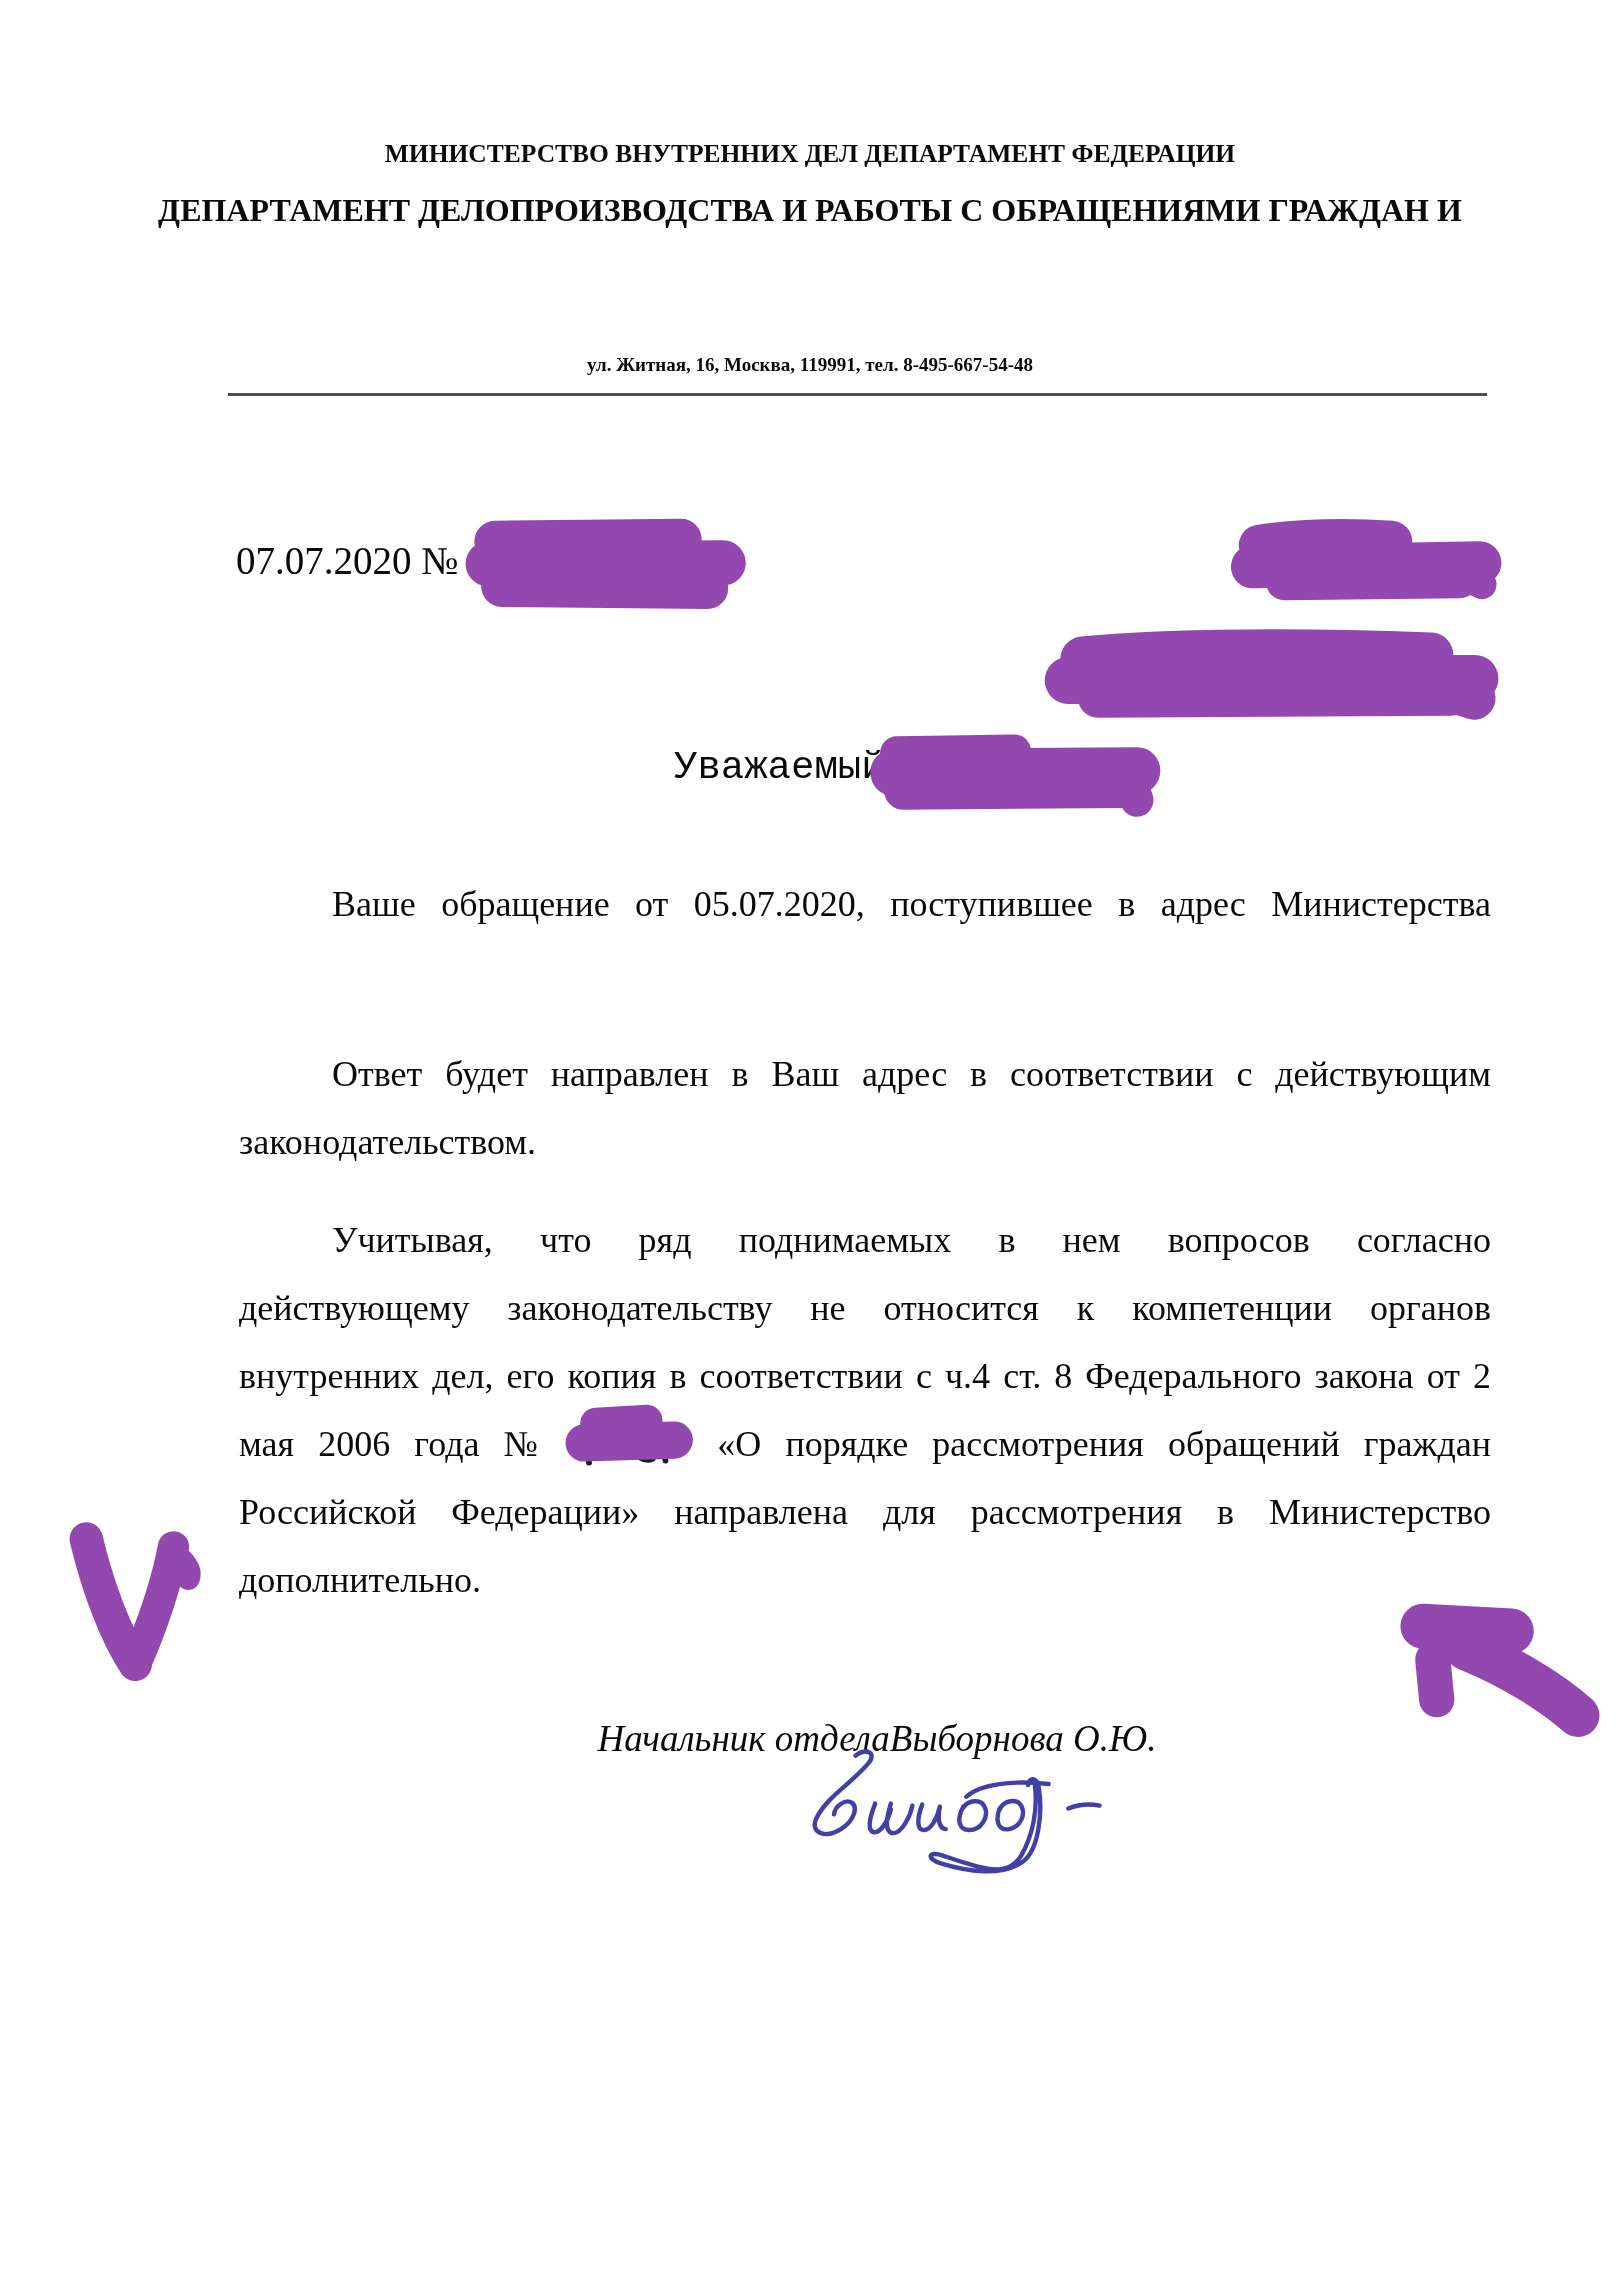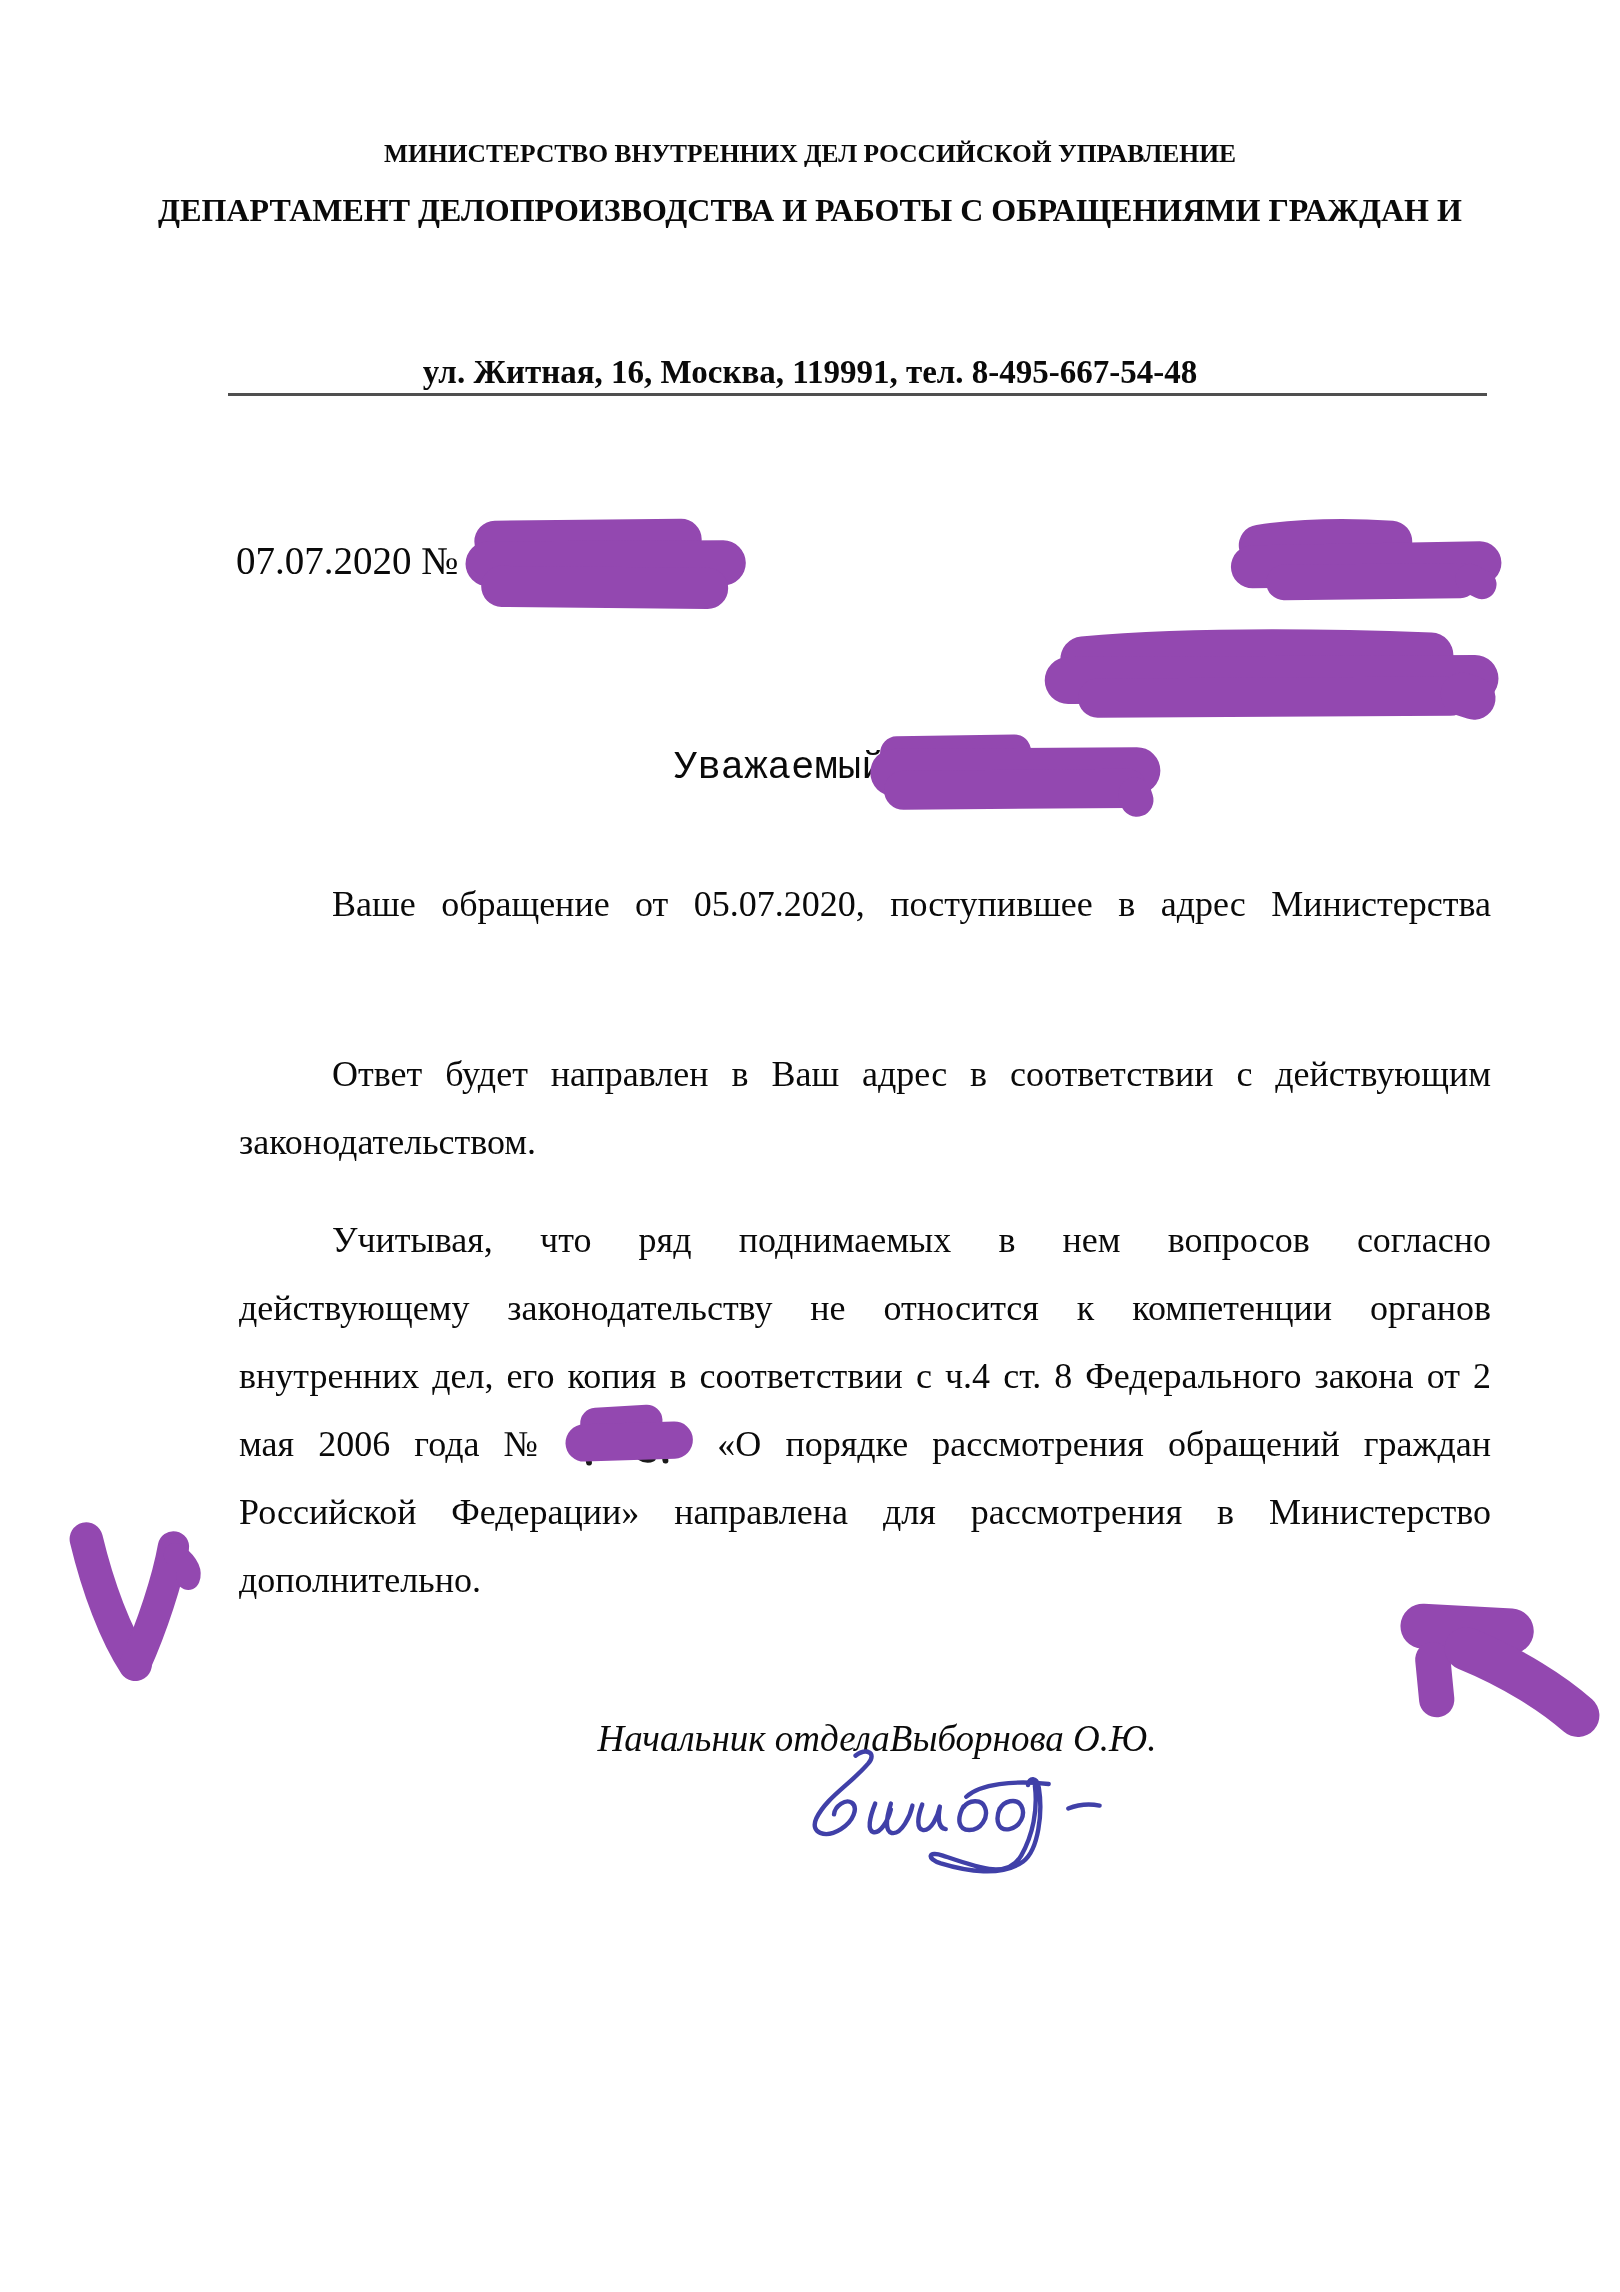--- a/index.html
+++ b/index.html
@@ -9,21 +9,21 @@
     background:#ffffff;
     margin:0 auto;
     font-family:"Liberation Serif","DejaVu Serif",serif;
     color:#0a0a0a;
     overflow:hidden;
   }
   .hdr{position:absolute;left:0;width:100%;text-align:center;font-weight:bold;white-space:nowrap;}
   .hdr1{top:139px;font-size:25.5px;}
   .hdr2{top:186px;font-size:32px;line-height:48px;white-space:normal;}
   .hdr3{top:287px;font-size:27.4px;}
-  .hdr4{top:354px;font-size:33px;}
+  .hdr4{top:354px;font-size:19px;}
   .rule{position:absolute;top:393px;left:228px;width:1259px;height:2.9px;background:#4f4f4f;}
   .dateline{position:absolute;top:538px;left:236px;font-size:39px;}
   .salut{position:absolute;top:746px;left:674px;font-size:39px;font-family:Liberation Mono, monospace;}
   .para{position:absolute;left:239px;width:1252px;font-size:36px;line-height:68px;}
   .p1{top:870px;}
   .p2{top:1040px;}
   .p3{top:1206px;}
   .line{width:100%;}
   .just{text-align:justify;text-align-last:justify;}
   .indent{text-indent:93px;}
@@ -32,21 +32,21 @@
     position:absolute;top:1717px;left:248px;width:1258px;
     display:flex;justify-content:center;font-size:37px;font-style:italic;
   }
   .overlay{position:absolute;left:0;top:0;width:1620px;height:2293px;pointer-events:none;}
 </style>
 </head>
 <body>
 
 <div class="page">
 
-  <div class="hdr hdr1">МИНИСТЕРСТВО ВНУТРЕННИХ ДЕЛ РОССИЙСКОЙ УПРАВЛЕНИЕ</div>
+  <div class="hdr hdr1">МИНИСТЕРСТВО ВНУТРЕННИХ ДЕЛ ДЕПАРТАМЕНТ ФЕДЕРАЦИИ</div>
 
   <div class="hdr hdr2">
     <div>ДЕПАРТАМЕНТ ДЕЛОПРОИЗВОДСТВА И РАБОТЫ С ОБРАЩЕНИЯМИ ГРАЖДАН И</div>
   </div>
 
 
   <div class="hdr hdr4">ул. Житная, 16, Москва, 119991, тел. 8-495-667-54-48</div>
 
   <div class="rule"></div>
 

